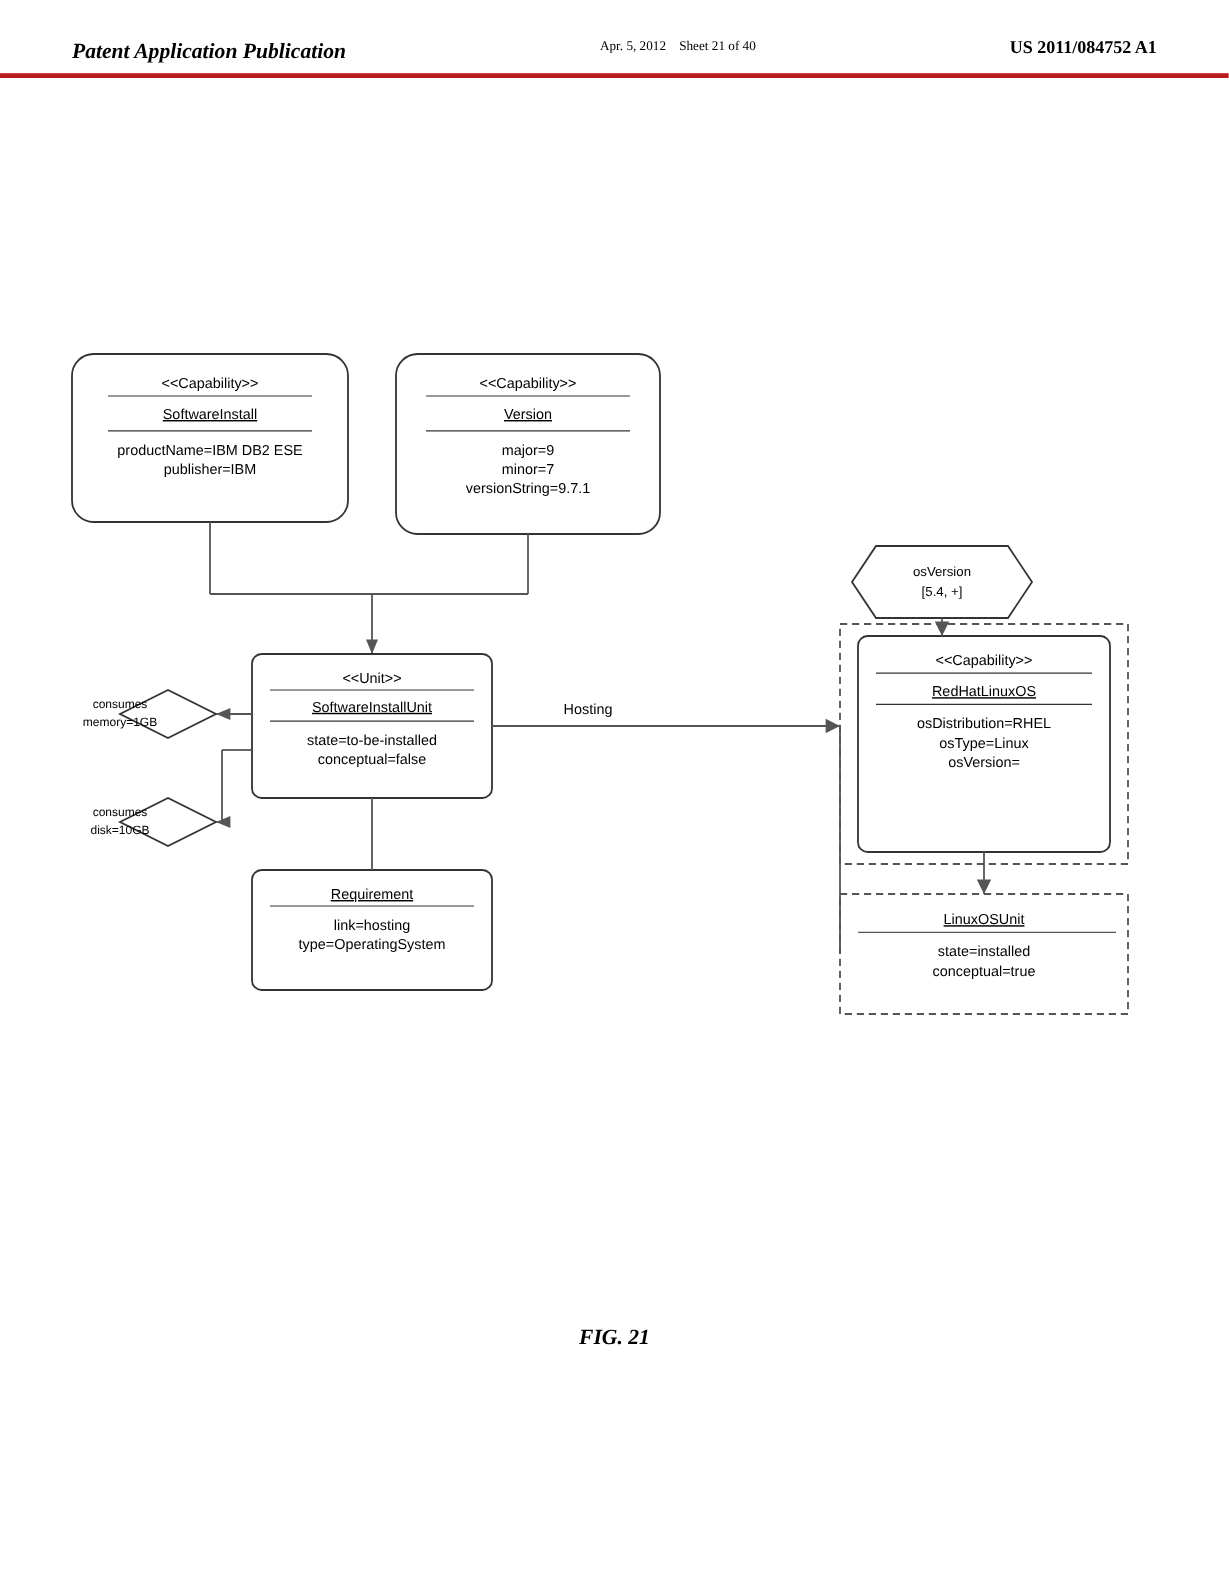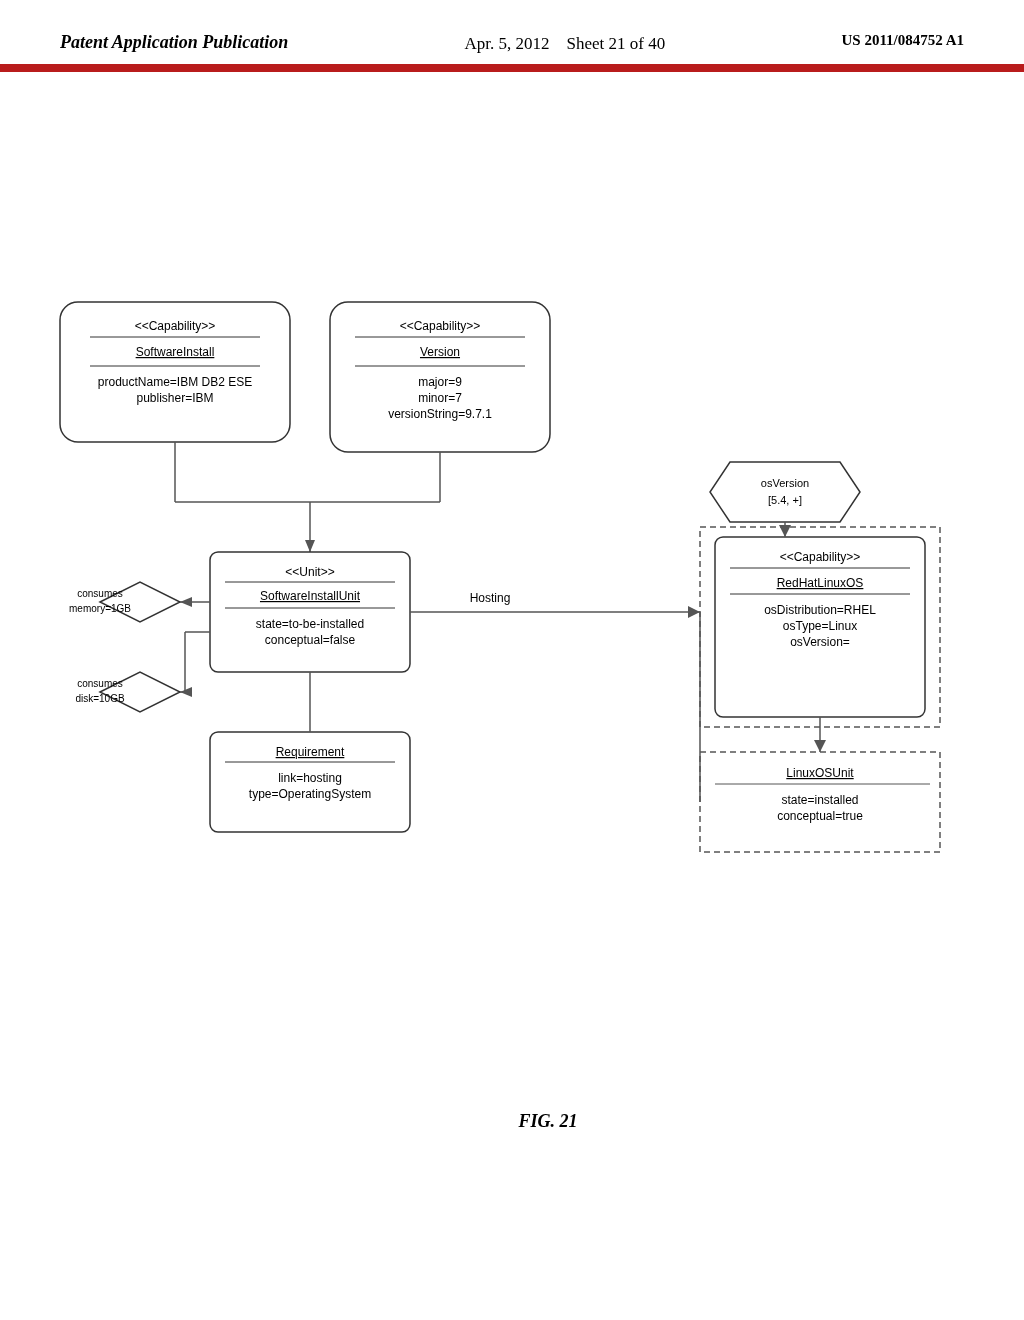--- a/index.html
+++ b/index.html
@@ -11,30 +11,30 @@
       overflow: hidden;
       position: relative;
     }
 
     
     .header {
       display: flex;
       justify-content: space-between;
       align-items: flex-start;
       padding: 32px 60px 0 60px;
-      border-bottom: 8px solid #b91c1c;
+      border-bottom: 4px solid #b91c1c;
       padding-bottom: 8px;
     }
     .header-left {
       font-size: 18px;
       font-weight: bold;
       font-style: italic;
     }
     .header-center {
-      font-size: 17px;
+      font-size: 11px;
       text-align: center;
       line-height: 1.4;
     }
     .header-right {
       font-size: 15px;
       font-weight: bold;
     }
 
     
     .diagram-area {
@@ -54,21 +54,20 @@
     
     .fig-caption {
       position: absolute;
       bottom: 140px;
       left: 50%;
       transform: translateX(-50%);
       font-size: 18px;
       font-style: italic;
       font-weight: bold;
       text-align: right;
-      margin-left: 36px;
     }
   </style>
 </head>
 <body>
 
 <div class="header">
   <div class="header-left">Patent Application Publication</div>
   <div class="header-center">
     <span>Apr. 5, 2012</span>&nbsp;&nbsp;&nbsp;
     <span>Sheet 21 of 40</span>

